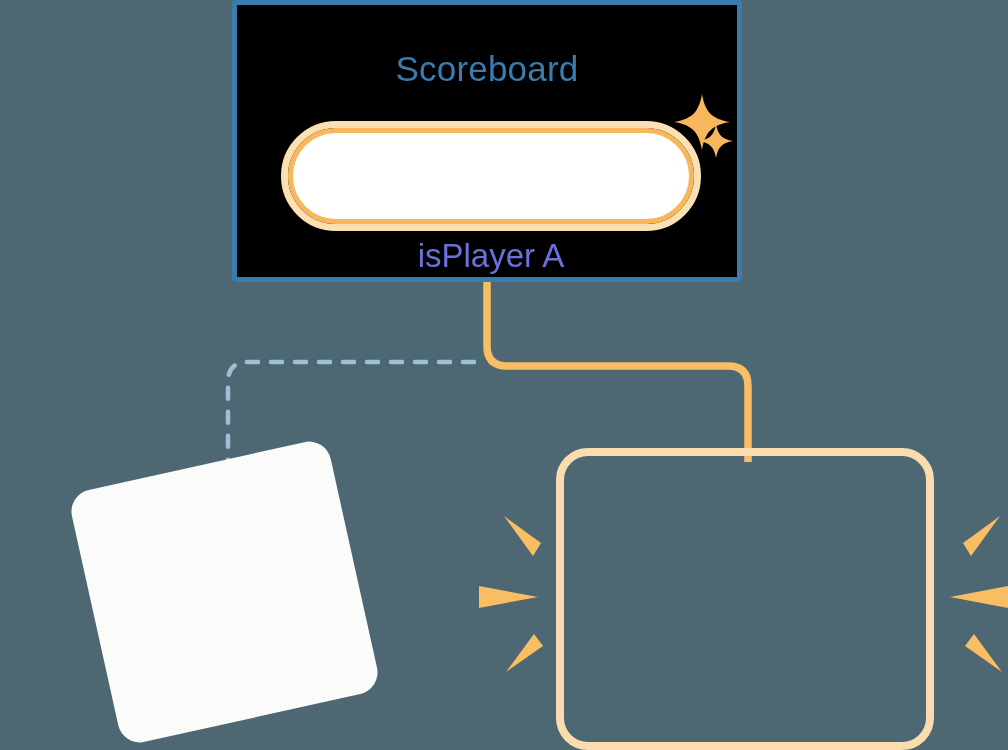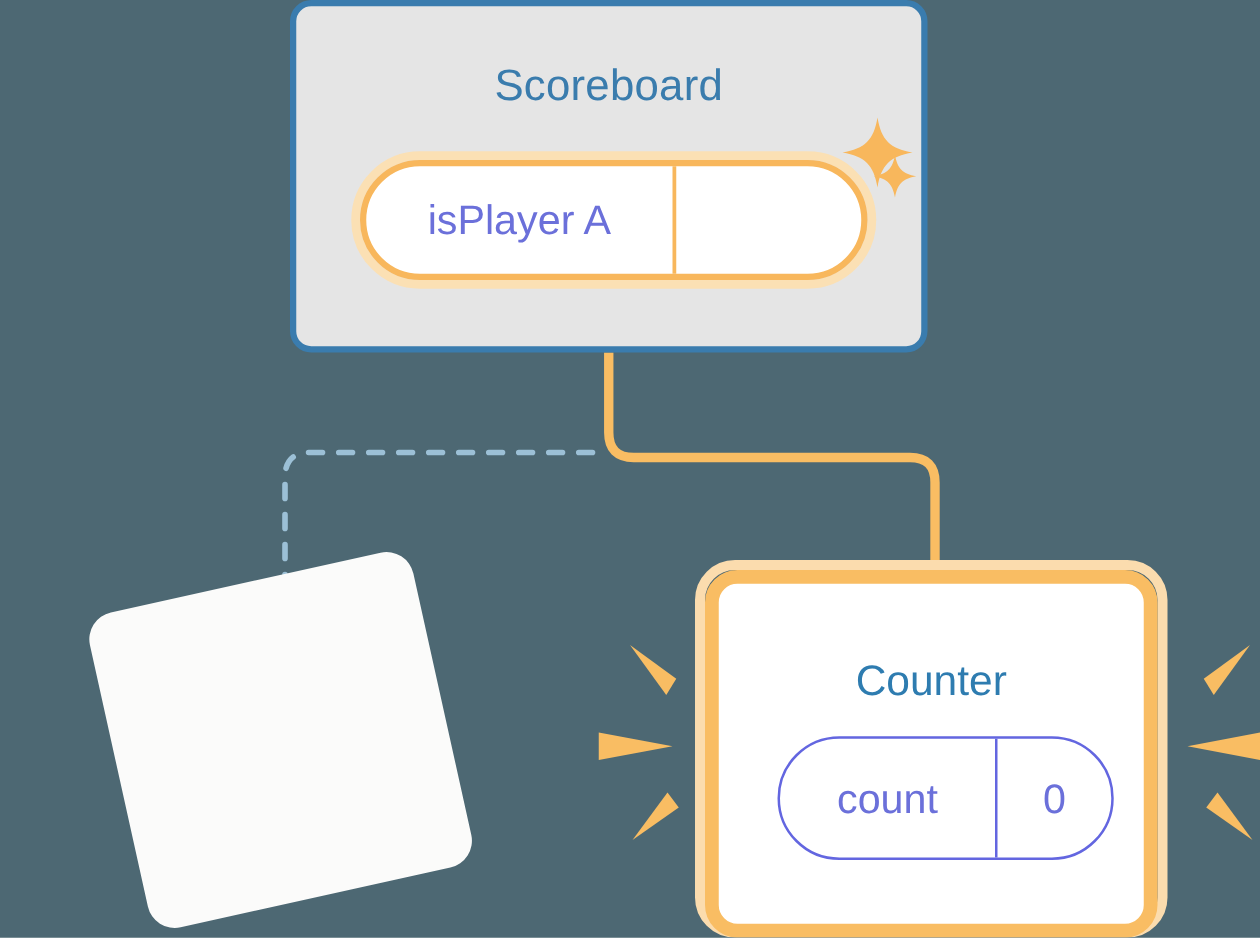--- a/index.html
+++ b/index.html
@@ -31,23 +31,23 @@
   #burst-layer-counter { z-index: 6; }
   #sparkle-layer { z-index: 8; }
 
   
   #scoreboard-card {
     position: absolute;
     left: 232px;
     top: 0px;
     width: 510px;
     height: 282px;
-    background: #e5e5e5;
+    background: #000000;
     border: 5px solid #3a7cae;
-    border-radius: 17px;
+    border-radius: 4px;
     box-sizing: border-box;
     z-index: 5;
   }
   #scoreboard-title {
     position: absolute;
     left: 0; right: 0;
     top: 46px;
     text-align: center;
     color: #3a7cad;
     font-size: 35px;
@@ -72,20 +72,21 @@
     left: 51px;
     top: 123px;
     width: 406px;
     height: 96px;
     border: 5px solid #f8b75c;
     border-radius: 55px;
     box-sizing: border-box;
     background: #ffffff;
     display: flex;
     align-items: stretch;
+    flex-direction: column;
   }
   #scoreboard-pill-key {
     flex: 0 0 245px;
     display: flex;
     align-items: center;
     justify-content: center;
     color: #6b70da;
     font-size: 33px;
     font-weight: 400;
   }
@@ -229,28 +230,20 @@
   </div>
 
   <svg class="layer" id="sparkle-layer" viewBox="0 0 1008 750">
     <path fill="#f8b75c" d="M 702 94 C 705 112 712 119 730 122 C 712 125 705 132 702 150
              C 699 132 692 125 674 122 C 692 119 699 112 702 94 Z"></path>
     <path fill="#f8b75c" d="M 716 124 C 718 135 722 139 733 141 C 722 143 718 147 716 158
              C 714 147 710 143 699 141 C 710 139 714 135 716 124 Z"></path>
   </svg>
 
   <div id="counter-card-outer"></div>
-  <div id="counter-card-inner">
-    <div id="counter-title">Counter</div>
-    <div id="counter-pill">
-      <div id="counter-pill-key">count</div>
-      <div id="counter-pill-divider"></div>
-      <div id="counter-pill-value">0</div>
-    </div>
-  </div>
 
   <svg class="layer" id="burst-layer-counter" viewBox="0 0 1008 750">
     <g fill="#f9bd63">
       <polygon points="504,516 541,543 533,556"></polygon>
       <polygon points="479,586 538,597 479,608"></polygon>
       <polygon points="506,672 534,634 543,646"></polygon>
       <polygon points="1000,516 963,543 971,556"></polygon>
       <polygon points="1008,586 950,597 1008,608"></polygon>
       <polygon points="1002,672 974,634 965,646"></polygon>
     </g>

